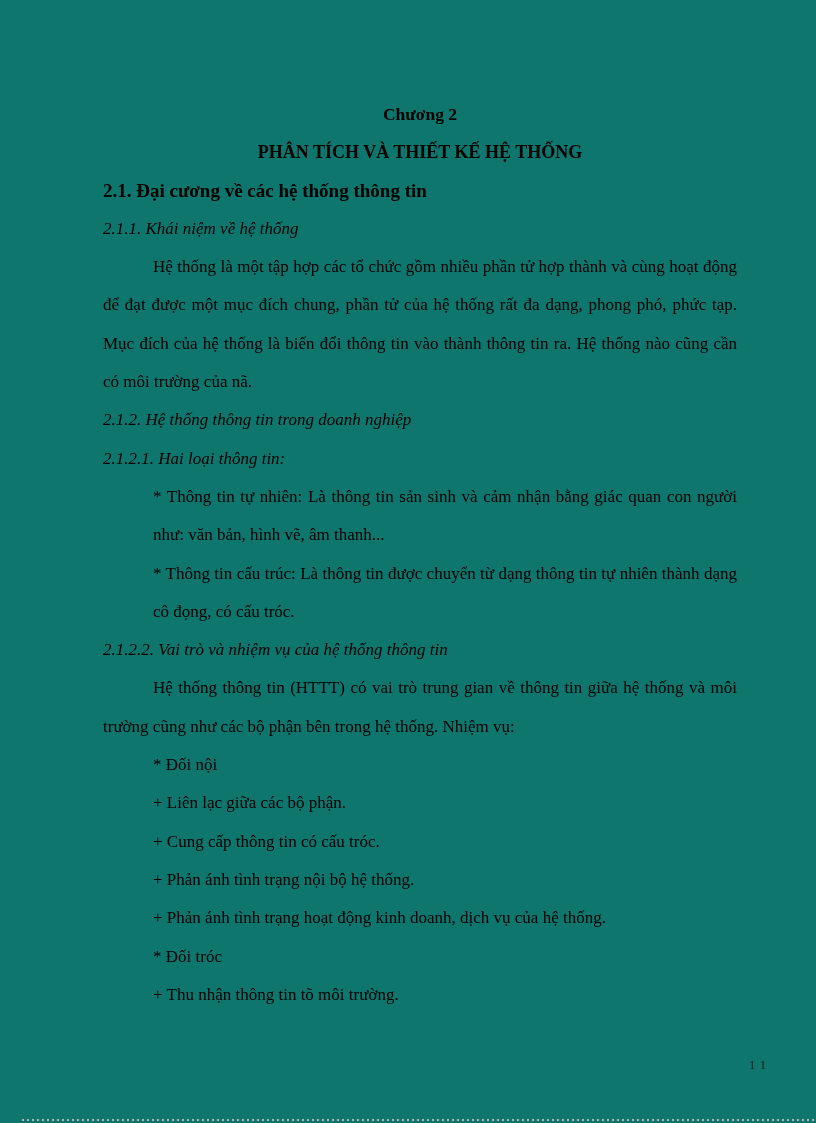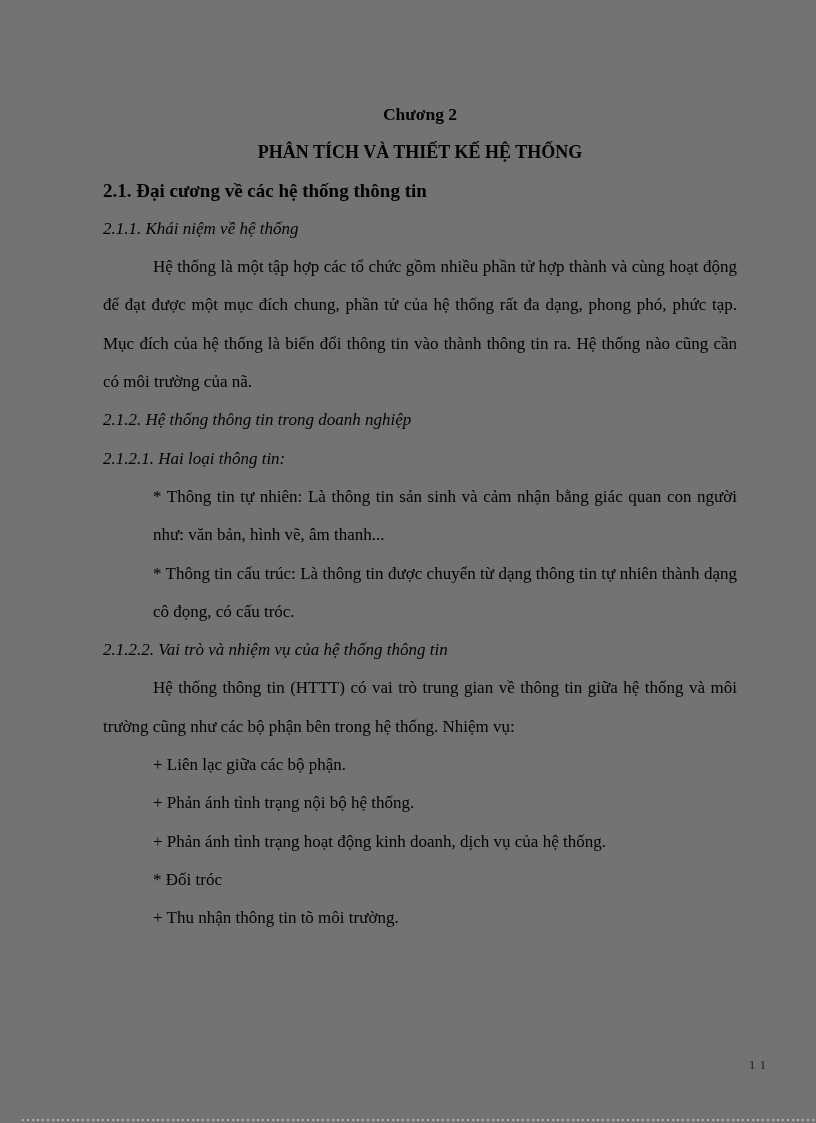--- a/index.html
+++ b/index.html
@@ -11,21 +11,21 @@
     width: 816px;
     height: 1123px;
     position: relative;
     overflow: hidden;
     font-family: "Liberation Serif", "DejaVu Serif", serif;
     color: #000000;
   }
   .page {
     position: absolute;
     inset: 0;
-    background: #737373;
+    background: #0f766e;
   }
   .content {
     position: absolute;
     left: 103px;
     right: 79px;
     top: 95px;
     font-size: 17px;
     line-height: 38.3px;
   }
   .content > * {
@@ -105,23 +105,25 @@
     <p class="sec-sub">2.1.2.1. Hai loại thông tin:</p>
 
     <p class="para-block">* Thông tin tự nhiên: Là thông tin sản sinh và cảm nhận bằng giác quan con người như: văn bản, hình vẽ, âm thanh...</p>
 
     <p class="para-block">* Thông tin cấu trúc: Là thông tin được chuyển từ dạng thông tin tự nhiên thành dạng cô đọng, có cấu tróc.</p>
 
     <p class="sec-sub">2.1.2.2. Vai trò và nhiệm vụ của hệ thống thông tin</p>
 
     <p class="para">Hệ thống thông tin (HTTT) có vai trò trung gian về thông tin giữa hệ thống và môi trường cũng như các bộ phận bên trong hệ thống. Nhiệm vụ:</p>
 
+    <p class="list-line">* Đối nội</p>
 
     <p class="list-line">+ Liên lạc giữa các bộ phận.</p>
 
+    <p class="list-line">+ Cung cấp thông tin có cấu tróc.</p>
 
     <p class="list-line">+ Phản ánh tình trạng nội bộ hệ thống.</p>
 
     <p class="list-line">+ Phản ánh tình trạng hoạt động kinh doanh, dịch vụ của hệ thống.</p>
 
     <p class="list-line">* Đối tróc</p>
 
     <p class="list-line">+ Thu nhận thông tin tõ môi trường.</p>
 
   </div>

